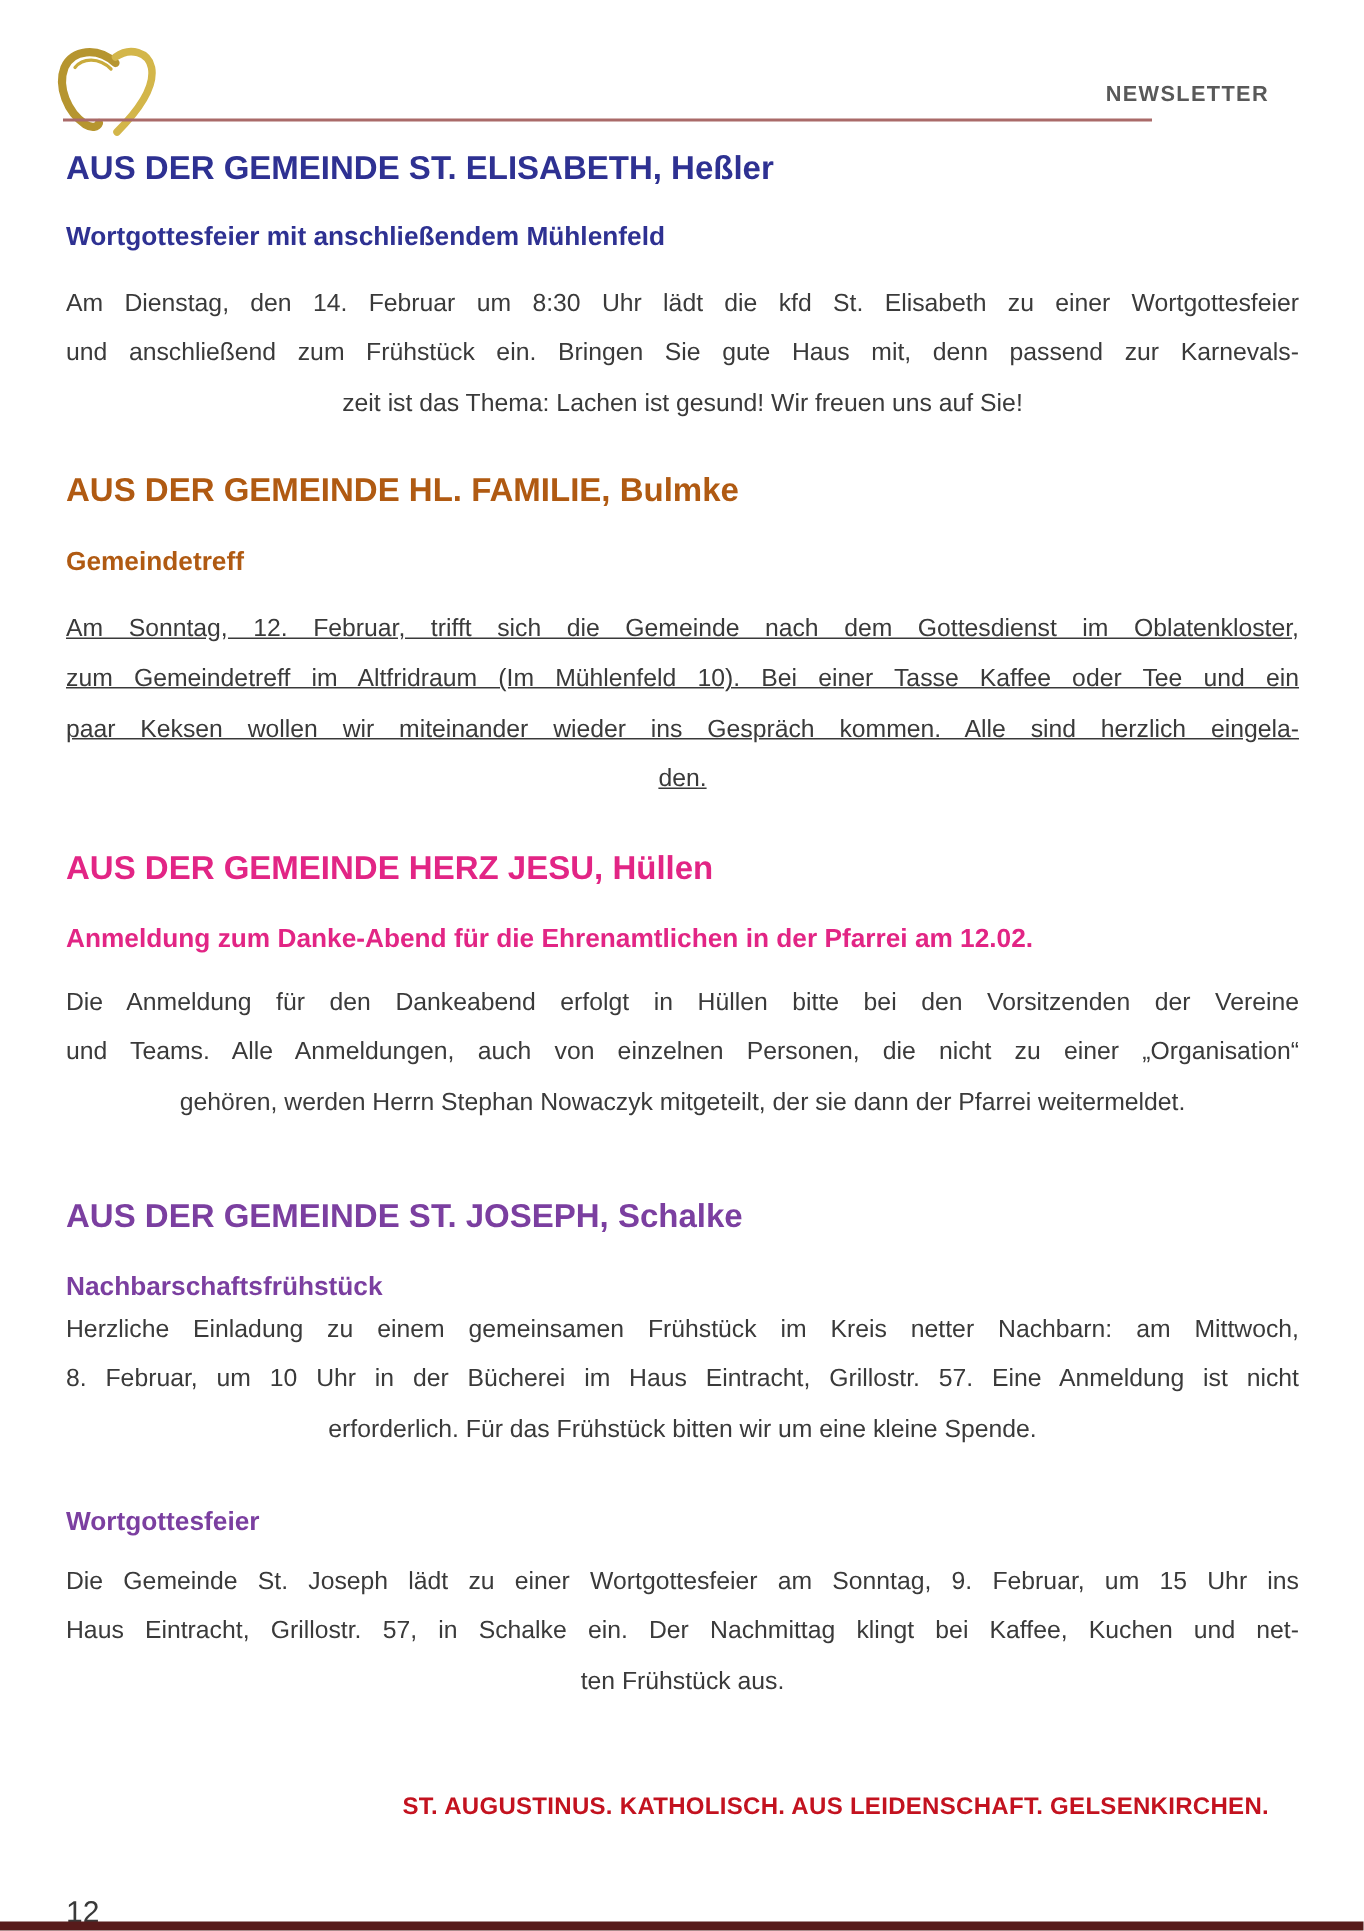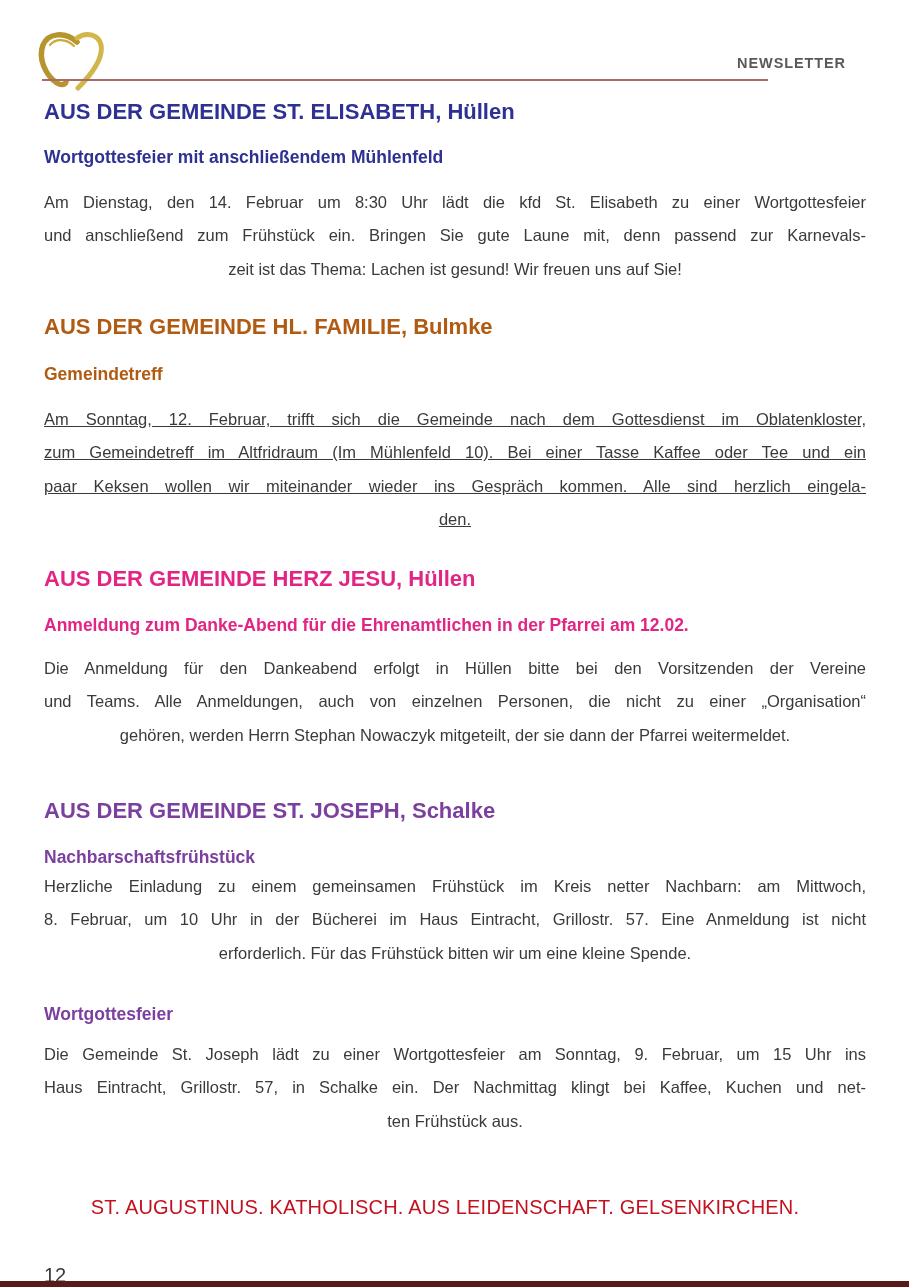--- a/index.html
+++ b/index.html
@@ -34,45 +34,45 @@
 
   .t1{top:97px;}  .sub1{top:145px;} .p1{top:186px;}
   .t2{top:312px;} .sub2{top:362px;} .p2{top:403px;text-decoration:underline;}
   .t3{top:564px;} .sub3{top:613px;} .p3{top:652px;}
   .t4{top:780px;} .sub4{top:829px;} .p4{top:870px;}
   .sub5{top:986px;} .p5{top:1038px;}
 
   
   .pageno{left:44px;top:1264px;font-size:20px;color:var(--body_text);}
   .slogan{
-    left:44px;right:63px;top:1196px;text-align:center;
-    font-size:20px;font-weight:normal;color:var(--footer_red);letter-spacing:0.2px;
+    left:44px;right:63px;top:1196px;text-align:right;
+    font-size:16px;font-weight:bold;color:var(--footer_red);letter-spacing:0.2px;
   }
   .bottombar{left:0;right:0;bottom:0;height:6px;background:var(--bottom_bar);}
 </style>
 </head>
 <body>
 
 <div class="page">
 
   <div class="abs logo">
     <svg width="76" height="62" viewBox="0 0 76 62" aria-hidden="true">
       <path d="M 41 13 C 29 2 12 4 7 16 C 2 29 9 46 21 54 C 25 56.5 29 56 30 53" fill="none" stroke="#b6952f" stroke-width="5.5" stroke-linecap="round"></path>
       <path d="M 38 17 C 30 9 19 9.5 14 16" fill="none" stroke="#c9ab3c" stroke-width="2.2" stroke-linecap="round"></path>
       <path d="M 41 9 C 51 2 63 6 65 16 C 67.5 29 56 45 42 59" fill="none" stroke="#d3b64a" stroke-width="5" stroke-linecap="round"></path>
     </svg>
   </div>
   <div class="abs brand">NEWSLETTER</div>
   <div class="abs rule"></div>
 
-  <h1 class="abs hTitle s1 t1">AUS DER GEMEINDE ST. ELISABETH, Hüllen</h1>
+  <h1 class="abs hTitle s1 t1">AUS DER GEMEINDE ST. ELISABETH, Heßler</h1>
   <h2 class="abs hSub s1 sub1">Wortgottesfeier mit anschließendem Mühlenfeld</h2>
   <div class="abs para p1">
       <div class="ln just">Am Dienstag, den 14. Februar um 8:30 Uhr lädt die kfd St. Elisabeth zu einer Wortgottesfeier</div>
-      <div class="ln just">und anschließend zum Frühstück ein. Bringen Sie gute Laune mit, denn passend zur Karnevals-</div>
+      <div class="ln just">und anschließend zum Frühstück ein. Bringen Sie gute Haus mit, denn passend zur Karnevals-</div>
       <div class="ln">zeit ist das Thema: Lachen ist gesund! Wir freuen uns auf Sie!</div>
     </div>
 
   <h1 class="abs hTitle s2 t2">AUS DER GEMEINDE HL. FAMILIE, Bulmke</h1>
   <h2 class="abs hSub s2 sub2">Gemeindetreff</h2>
   <div class="abs para p2">
       <div class="ln just">Am Sonntag, 12. Februar, trifft sich die Gemeinde nach dem Gottesdienst im Oblatenkloster,</div>
       <div class="ln just">zum Gemeindetreff im Altfridraum (Im Mühlenfeld 10). Bei einer Tasse Kaffee oder Tee und ein</div>
       <div class="ln just">paar Keksen wollen wir miteinander wieder ins Gespräch kommen. Alle sind herzlich eingela-</div>
       <div class="ln">den.</div>

